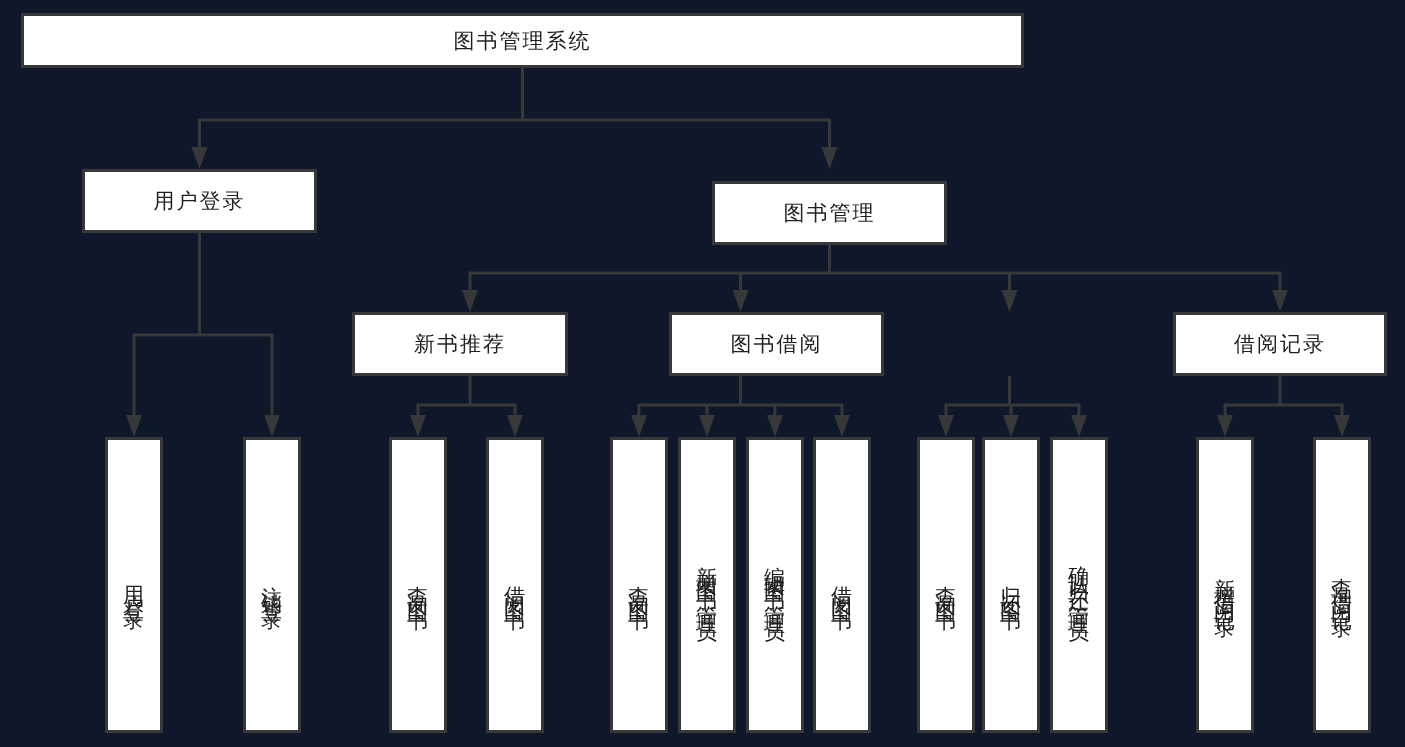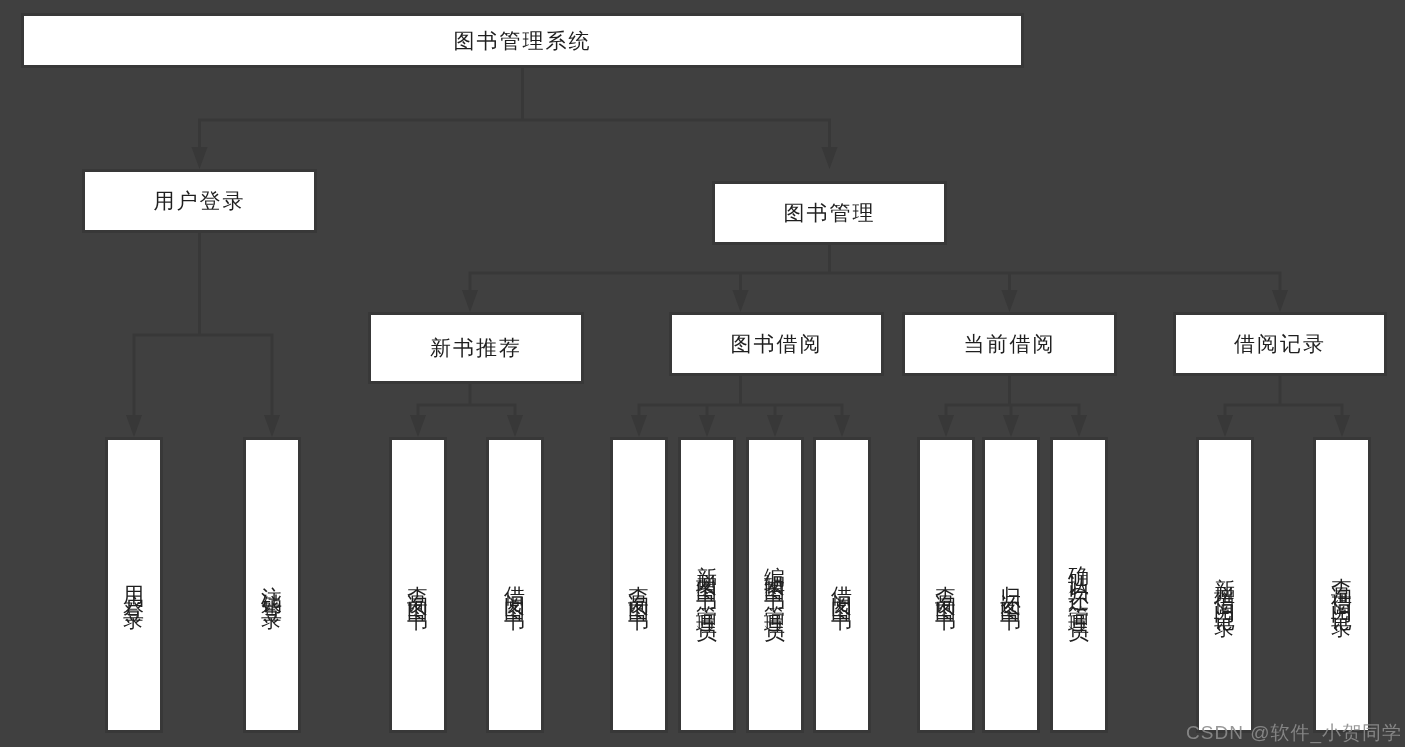--- a/index.html
+++ b/index.html
@@ -1,20 +1,20 @@
 <!DOCTYPE html>
 <html><head>
 <meta charset="utf-8">
 <style>
   html, body { margin: 0; padding: 0; background: #ffffff; }
   #canvas {
     position: relative;
     width: 1405px;
     height: 747px;
-    background: #404040;
+    background: #0f172a;
     font-family: "Liberation Sans", sans-serif;
     overflow: hidden;
   }
   svg.connectors {
     position: absolute;
     left: 0; top: 0;
     width: 1405px; height: 747px;
   }
   .node {
     position: absolute;
@@ -39,21 +39,21 @@
     letter-spacing: 8px;
     white-space: normal;
     line-height: 1;
   }
   
   .n-root        { left: 21px;   top: 13px;  width: 1003px; height: 55px; }
   
   .n-user-login  { left: 82px;   top: 169px; width: 235px;  height: 64px; }
   .n-book-mgmt   { left: 712px;  top: 169px; width: 235px;  height: 64px; margin-top: 12px; }
   
-  .n-new-rec     { left: 368px;  top: 312px; width: 216px;  height: 72px; }
+  .n-new-rec     { left: 352px;  top: 312px; width: 216px;  height: 64px; }
   .n-book-borrow { left: 633px;  top: 312px; width: 215px;  height: 64px; margin-left: 36px; }
   .n-cur-borrow  { left: 902px;  top: 312px; width: 215px;  height: 64px; }
   .n-borrow-rec  { left: 1173px; top: 312px; width: 214px;  height: 64px; }
   
   .l1  { left: 105px;  }
   .l2  { left: 243px;  }
   .l3  { left: 389px;  }
   .l4  { left: 486px;  }
   .l5  { left: 610px;  }
   .l6  { left: 678px;  }
@@ -137,36 +137,34 @@
              M1334 415 H1350 L1342 437 Z" fill="#383838" stroke="none"></path>
   </svg>
 
   <div class="node n-root">图书管理系统</div>
 
   <div class="node n-user-login">用户登录</div>
   <div class="node n-book-mgmt">图书管理</div>
 
   <div class="node n-new-rec">新书推荐</div>
   <div class="node n-book-borrow">图书借阅</div>
-  <div class="node n-cur-borrow">当前借阅</div>
   <div class="node n-borrow-rec">借阅记录</div>
 
   <div class="node leaf l1">用户登录</div>
   <div class="node leaf l2">注销登录</div>
 
   <div class="node leaf l3">查询图书</div>
   <div class="node leaf l4">借阅图书</div>
 
   <div class="node leaf l5">查询图书</div>
   <div class="node leaf l6">新增图书（管理员）</div>
   <div class="node leaf l7">编辑图书（管理员）</div>
   <div class="node leaf l8">借阅图书</div>
 
   <div class="node leaf l9">查询图书</div>
   <div class="node leaf l10">归还图书</div>
   <div class="node leaf l11">确认归还（管理员）</div>
 
   <div class="node leaf l12">新增借阅记录</div>
   <div class="node leaf l13">查询借阅记录</div>
 
-  <div class="watermark">CSDN @软件_小贺同学</div>
 
 </div>
 
 </body></html>

